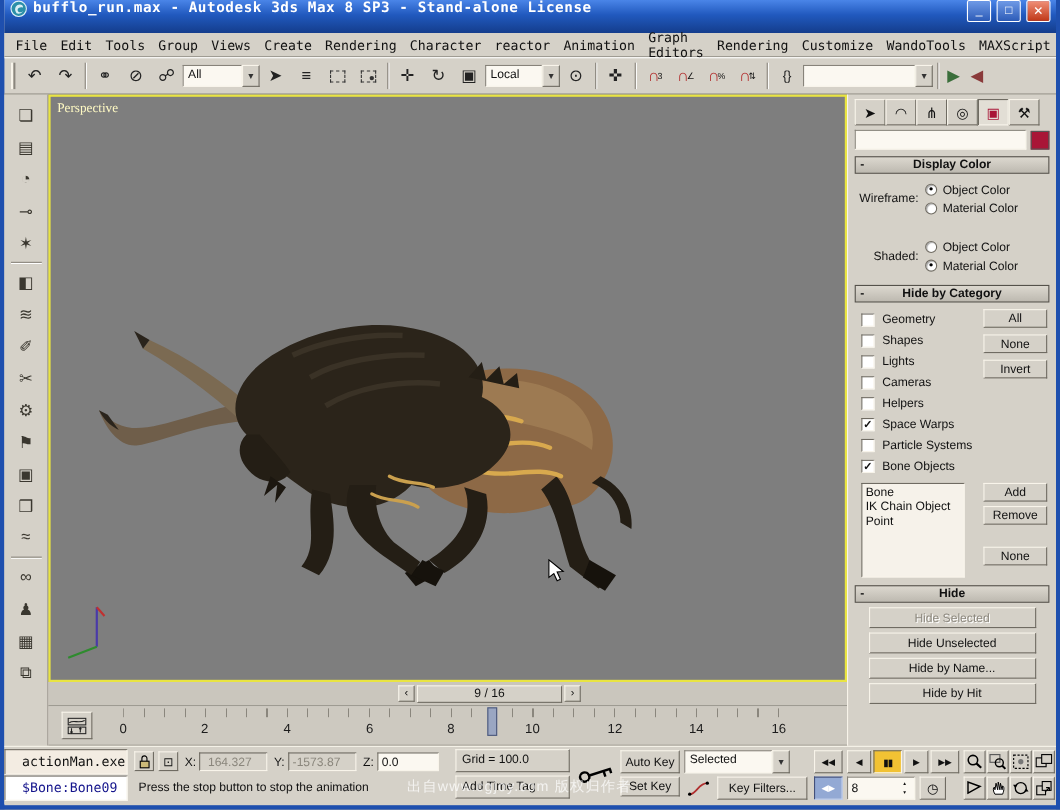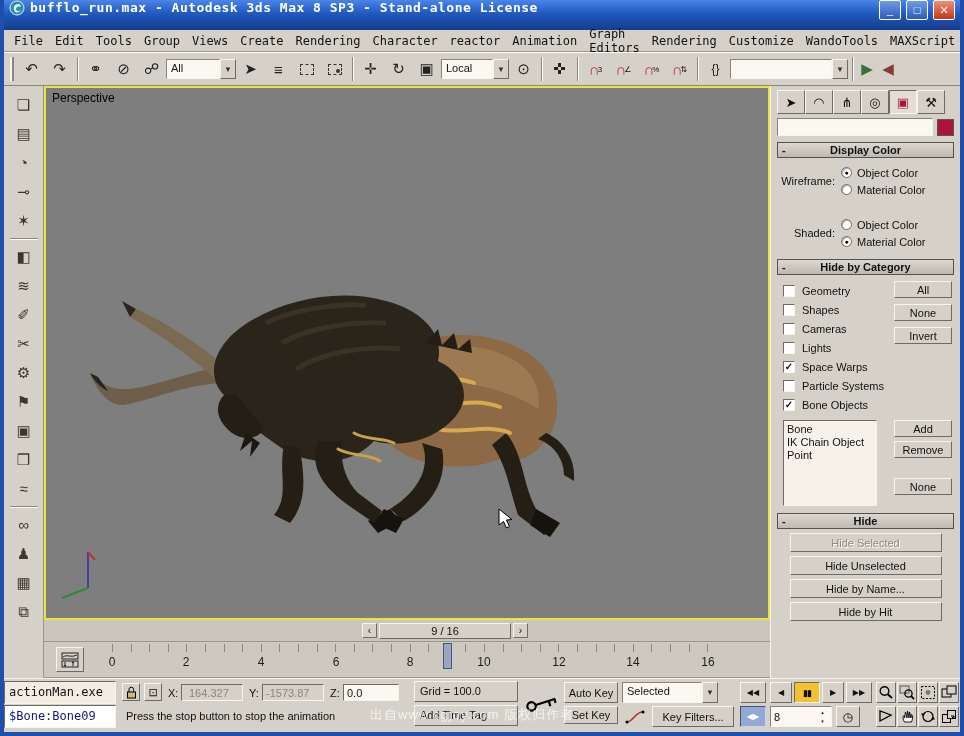--- a/index.html
+++ b/index.html
@@ -31,21 +31,21 @@
 .dda{width:16px;font-size:8px;color:#333}
 .regbox{width:14px;height:11px;border:1px dashed #333;position:relative}
 .regbox .dot{position:absolute;right:1px;bottom:1px;width:4px;height:4px;border-radius:50%;background:#333}
 
 .main{display:flex;height:592px}
 .lefttools{width:40px;background:#d5d1c8;display:flex;flex-direction:column;align-items:center;padding-top:4px;border-right:1px solid #9a968d}
 .ltb{width:30px;height:27px;margin:1px 0;font-size:15px;color:#3a372f}
 .ldiv{width:28px;height:1px;background:#8a867d;box-shadow:0 1px 0 #fff;margin:3px 0}
 .center{flex:1;display:flex;flex-direction:column}
 .viewport{height:534px;border:2px solid #e9e442;background:#7e7e7e;position:relative;overflow:hidden}
-.vplabel{position:absolute;left:6px;top:3px;color:#000000;font-family:Liberation Sans, sans-serif;font-size:12px}
+.vplabel{position:absolute;left:6px;top:3px;color:#fef9c3;font-family:Liberation Serif, serif;font-size:12px}
 .buffalo{position:absolute;left:40px;top:195px;width:515px;height:270px}
 .axis{position:absolute;left:12px;top:458px;width:54px;height:62px}
 .cursor{position:absolute;left:452px;top:420px;width:16px;height:22px}
 
 .tsrow{height:22px;display:flex;align-items:center;background:#cac6bd;border-bottom:1px solid #9a968d;padding-left:318px;gap:2px}
 .tsarrow{width:15px;height:15px;font-size:10px}
 .tsmain{width:132px;height:16px;font-size:11px}
 .trackrow{height:36px;position:relative;background:#cdc9c0;border-bottom:1px solid #9a968d}
 .minortick{position:absolute;left:68px;top:2px;width:606px;height:8px;background:repeating-linear-gradient(90deg,#8a867d 0 1px,transparent 1px 18.6px)}
 .tick{position:absolute;top:13px;transform:translateX(-50%);font-size:12px;color:#1c1c1c}
@@ -74,21 +74,21 @@
 .listbox{width:94px;height:86px;background:#f6f2ea;border:1px solid;border-color:#6f6b62 #f8f4ea #f8f4ea #6f6b62;padding:2px 3px;line-height:13px}
 .listbtns{display:flex;flex-direction:column;gap:4px;width:58px}
 .lb{height:17px}
 .hidebtns{display:flex;flex-direction:column;align-items:center;gap:4px;padding-bottom:4px}
 .hb{width:152px;height:19px}
 .hb.disabled{color:#8d897f;text-shadow:1px 1px 0 #fff}
 
 .statusbar{height:53px;position:relative;border-top:1px solid #f8f4ea;background:#d5d1c8}
 .cell{position:absolute}
 .mono{font-family:"DejaVu Sans Mono",monospace;font-size:12px}
-.lst{border:1px solid;border-color:#6f6b62 #f8f4ea #f8f4ea #6f6b62;padding:3px 4px;overflow:hidden;white-space:nowrap}
+.lst{border:1px solid;border-color:#6f6b62 #f8f4ea #f8f4ea #6f6b62;padding:3px 15px;overflow:hidden;white-space:nowrap}
 .gray{color:#8a867c}
 .spin{display:flex;flex-direction:column;width:11px;height:17px;margin-left:auto}
 .spin div{flex:1;font-size:5px;display:flex;align-items:center;justify-content:center}
 .pause{background:#f2c233;border-color:#6f6b62 #f8f4ea #f8f4ea #6f6b62}
 .keymode{background:#93a9d4;border-color:#43507a #c8d4ee #c8d4ee #43507a}
 .watermark{position:absolute;left:366px;top:706px;z-index:60;color:rgba(255,255,255,.72);font-size:13px;letter-spacing:1px;pointer-events:none}
 svg{display:block}
 </style>
 </head>
 <body>
@@ -341,25 +341,29 @@
           <div class="cbrow">
               <span class="cb"></span>
               <span>Geometry</span>
             </div>
           <div class="cbrow">
               <span class="cb"></span>
               <span>Shapes</span>
             </div>
           <div class="cbrow">
               <span class="cb"></span>
+              <span>Lights</span>
+            </div>
+          <div class="cbrow">
+              <span class="cb"></span>
               <span>Cameras</span>
             </div>
           <div class="cbrow">
               <span class="cb"></span>
-              <span>Lights</span>
+              <span>Helpers</span>
             </div>
           <div class="cbrow">
               <span class="cb">✓</span>
               <span>Space Warps</span>
             </div>
           <div class="cbrow">
               <span class="cb"></span>
               <span>Particle Systems</span>
             </div>
           <div class="cbrow">

